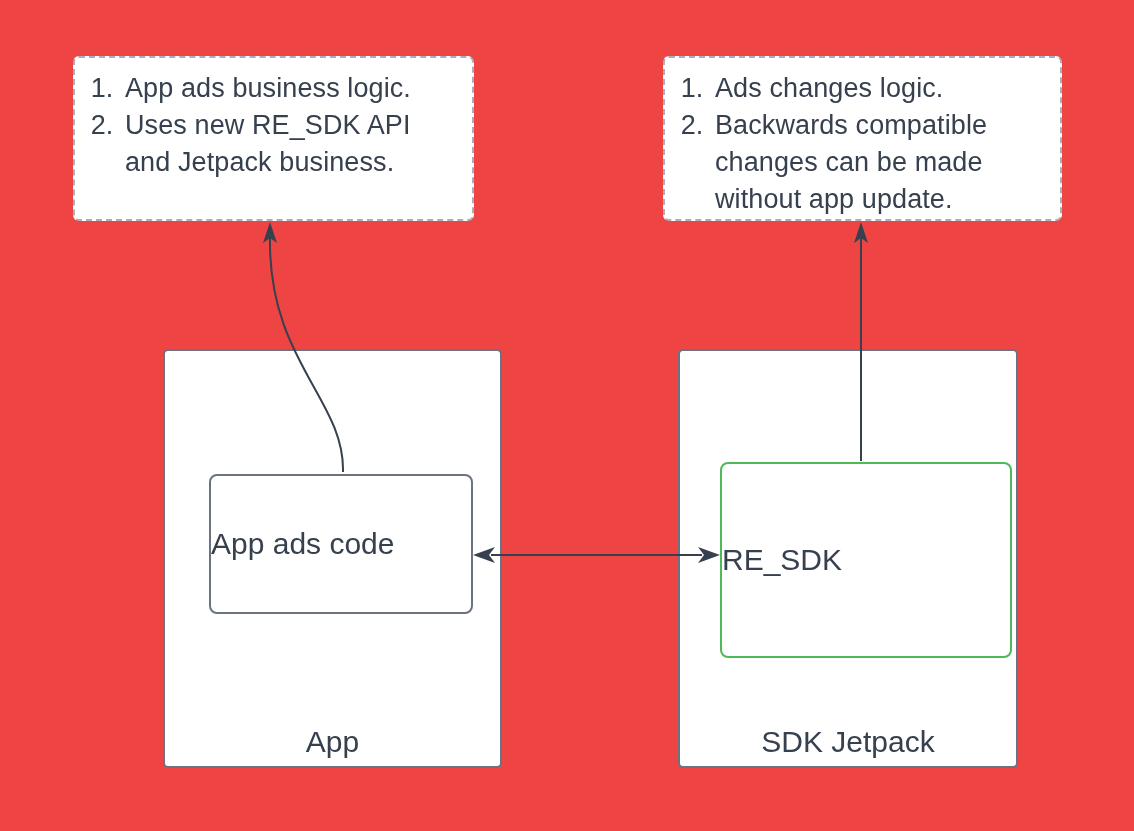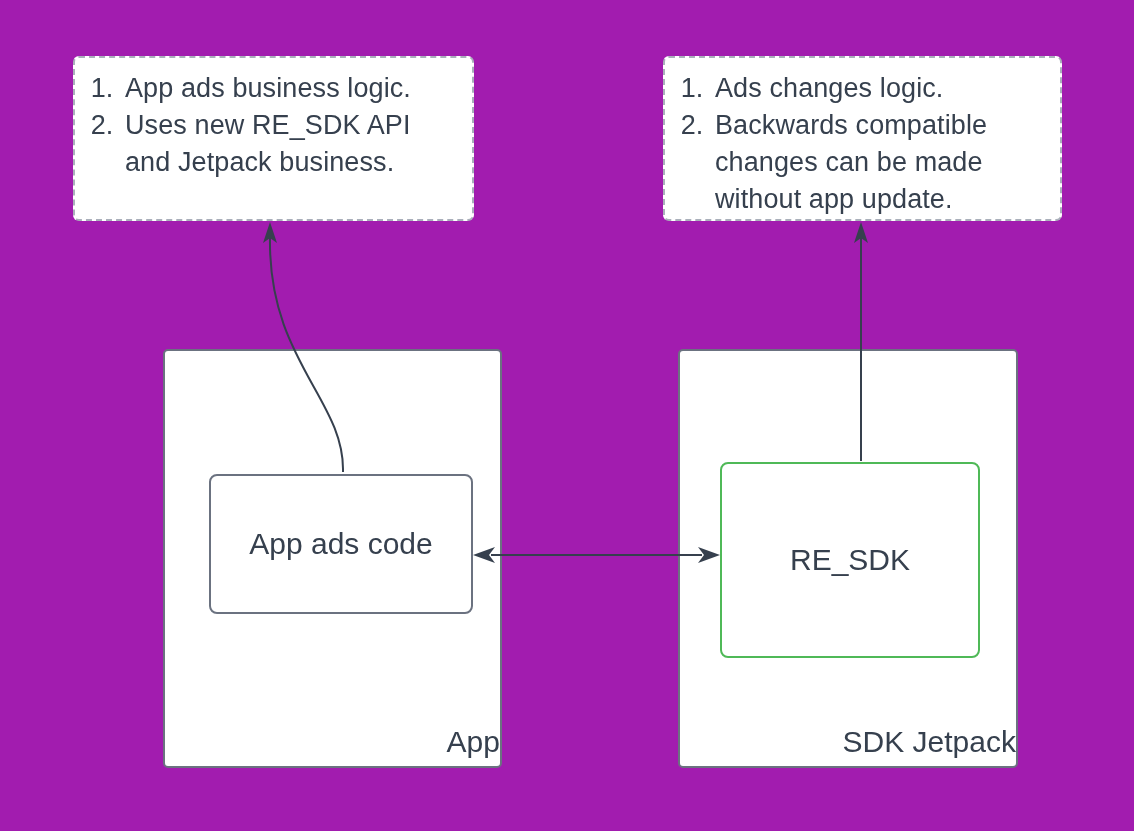--- a/index.html
+++ b/index.html
@@ -4,21 +4,21 @@
 <style>
   html, body {
     margin: 0;
     padding: 0;
     background: #ffffff;
   }
   #canvas {
     position: relative;
     width: 1134px;
     height: 831px;
-    background: #a21caf;
+    background: #ef4444;
     font-family: "Liberation Sans", sans-serif;
     overflow: hidden;
   }
 
   
   .callout {
     position: absolute;
     box-sizing: border-box;
     border: 2px dashed #aab0bb;
     border-radius: 6px;
@@ -54,43 +54,43 @@
     background: #ffffff;
   }
   #app-box     { left: 163px; top: 349px; width: 339px; height: 419px; }
   #sdk-box     { left: 678px; top: 349px; width: 340px; height: 419px; }
 
   .container-label {
     position: absolute;
     left: 0;
     right: 0;
     bottom: 6px;
-    text-align: right;
+    text-align: center;
     color: #36404e;
     font-size: 30px;
     line-height: 36px;
     white-space: nowrap;
   }
 
   
   .inner-box {
     position: absolute;
     box-sizing: border-box;
     border-radius: 8px;
     background: #ffffff;
     display: flex;
     align-items: center;
-    justify-content: center;
+    justify-content: flex-start;
   }
   #app-ads-code-box {
     left: 209px; top: 474px; width: 264px; height: 140px;
     border: 2px solid #6b7280;
   }
   #re-sdk-box {
-    left: 720px; top: 462px; width: 260px; height: 196px;
+    left: 720px; top: 462px; width: 292px; height: 196px;
     border: 2px solid #4fb957;
   }
   .inner-label {
     color: #36404e;
     font-size: 30px;
     line-height: 36px;
     white-space: nowrap;
   }
 
   

